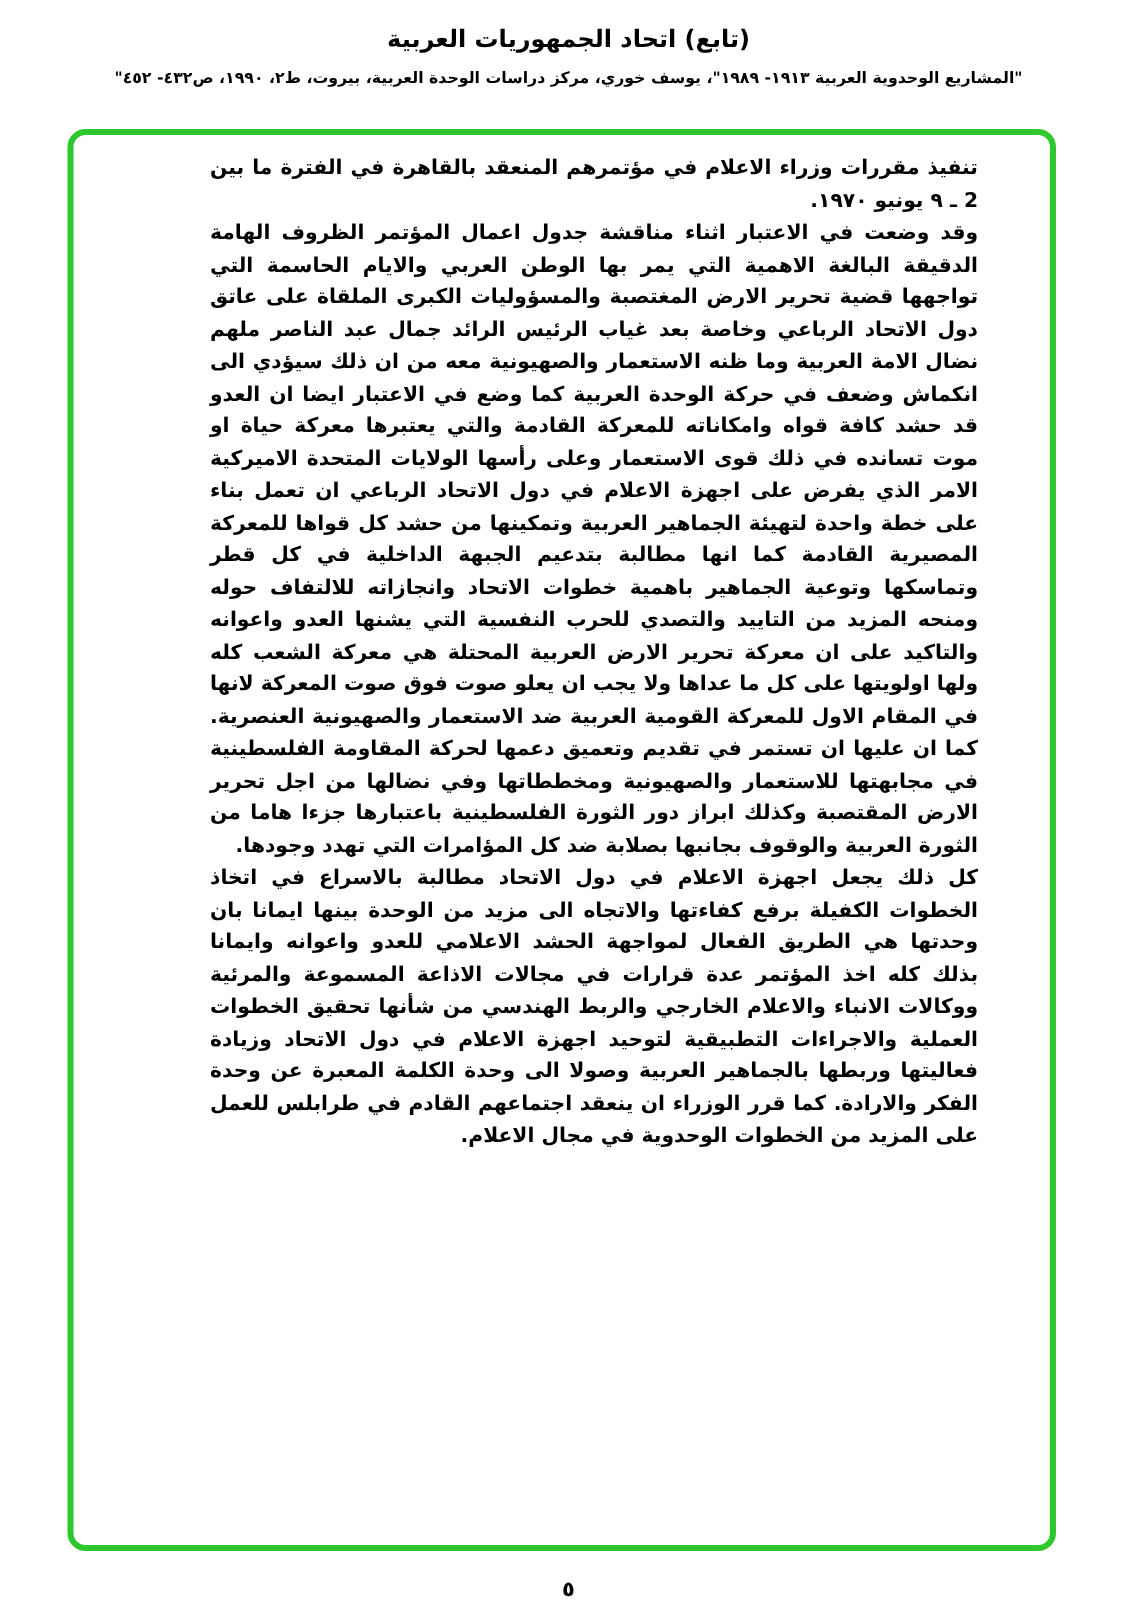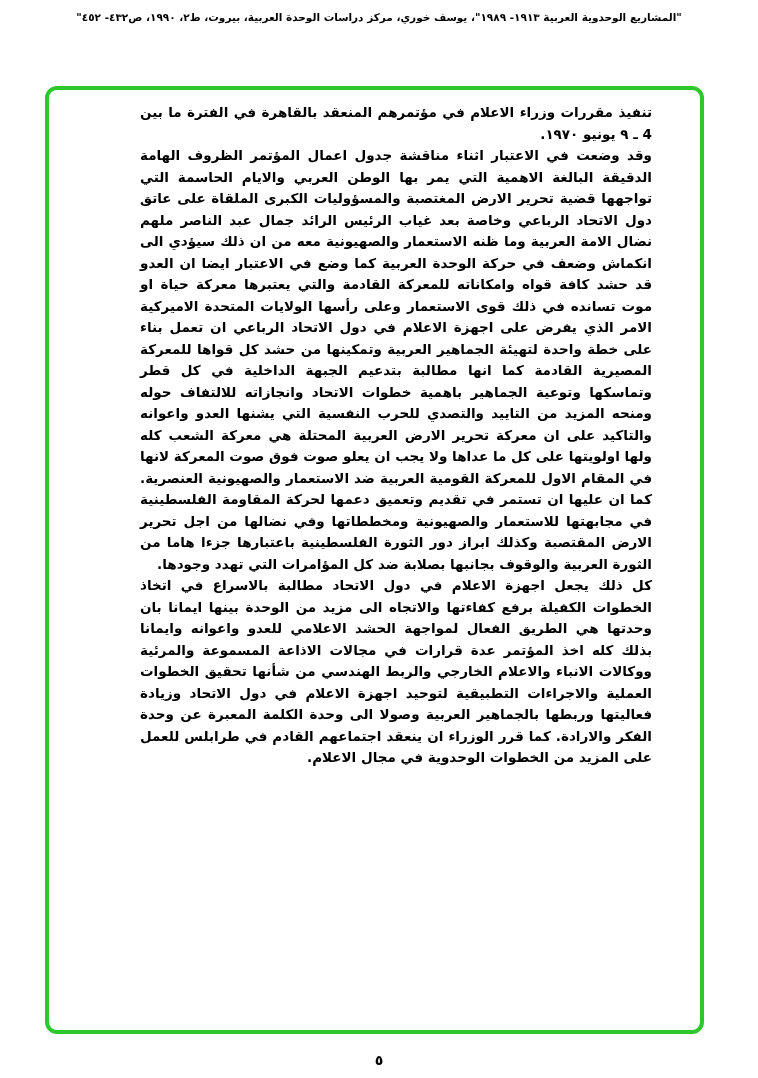--- a/index.html
+++ b/index.html
@@ -67,26 +67,27 @@
     font-size: 14px;
     font-weight: bold;
     color: #000;
   }
 </style>
 </head>
 <body>
 
 <div class="page">
 
+  <div class="title">(تابع) اتحاد الجمهوريات العربية</div>
 
   <div class="subtitle">"المشاريع الوحدوية العربية ١٩١٣- ١٩٨٩"، يوسف خوري، مركز دراسات الوحدة العربية، بيروت، ط٢، ١٩٩٠، ص٤٣٢- ٤٥٢"</div>
 
   <div class="green-box" style="border-color: rgb(46, 200, 46);">
     <div class="text-col">
-      <p>تنفيذ مقررات وزراء الاعلام في مؤتمرهم المنعقد بالقاهرة في الفترة ما بين 4 ـ ٩ يونيو ١٩٧٠.</p>
+      <p>تنفيذ مقررات وزراء الاعلام في مؤتمرهم المنعقد بالقاهرة في الفترة ما بين 2 ـ ٩ يونيو ١٩٧٠.</p>
       <p>وقد وضعت في الاعتبار اثناء مناقشة جدول اعمال المؤتمر الظروف الهامة الدقيقة البالغة الاهمية التي يمر بها الوطن العربي والايام الحاسمة التي تواجهها قضية تحرير الارض المغتصبة والمسؤوليات الكبرى الملقاة على عاتق دول الاتحاد الرباعي وخاصة بعد غياب الرئيس الرائد جمال عبد الناصر ملهم نضال الامة العربية وما ظنه الاستعمار والصهيونية معه من ان ذلك سيؤدي الى انكماش وضعف في حركة الوحدة العربية كما وضع في الاعتبار ايضا ان العدو قد حشد كافة قواه وامكاناته للمعركة القادمة والتي يعتبرها معركة حياة او موت تسانده في ذلك قوى الاستعمار وعلى رأسها الولايات المتحدة الاميركية الامر الذي يفرض على اجهزة الاعلام في دول الاتحاد الرباعي ان تعمل بناء على خطة واحدة لتهيئة الجماهير العربية وتمكينها من حشد كل قواها للمعركة المصيرية القادمة كما انها مطالبة بتدعيم الجبهة الداخلية في كل قطر وتماسكها وتوعية الجماهير باهمية خطوات الاتحاد وانجازاته للالتفاف حوله ومنحه المزيد من التاييد والتصدي للحرب النفسية التي يشنها العدو واعوانه والتاكيد على ان معركة تحرير الارض العربية المحتلة هي معركة الشعب كله ولها اولويتها على كل ما عداها ولا يجب ان يعلو صوت فوق صوت المعركة لانها في المقام الاول للمعركة القومية العربية ضد الاستعمار والصهيونية العنصرية. كما ان عليها ان تستمر في تقديم وتعميق دعمها لحركة المقاومة الفلسطينية في مجابهتها للاستعمار والصهيونية ومخططاتها وفي نضالها من اجل تحرير الارض المقتصبة وكذلك ابراز دور الثورة الفلسطينية باعتبارها جزءا هاما من الثورة العربية والوقوف بجانبها بصلابة ضد كل المؤامرات التي تهدد وجودها.</p>
       <p>كل ذلك يجعل اجهزة الاعلام في دول الاتحاد مطالبة بالاسراع في اتخاذ الخطوات الكفيلة برفع كفاءتها والاتجاه الى مزيد من الوحدة بينها ايمانا بان وحدتها هي الطريق الفعال لمواجهة الحشد الاعلامي للعدو واعوانه وايمانا بذلك كله اخذ المؤتمر عدة قرارات في مجالات الاذاعة المسموعة والمرئية ووكالات الانباء والاعلام الخارجي والربط الهندسي من شأنها تحقيق الخطوات العملية والاجراءات التطبيقية لتوحيد اجهزة الاعلام في دول الاتحاد وزيادة فعاليتها وربطها بالجماهير العربية وصولا الى وحدة الكلمة المعبرة عن وحدة الفكر والارادة. كما قرر الوزراء ان ينعقد اجتماعهم القادم في طرابلس للعمل على المزيد من الخطوات الوحدوية في مجال الاعلام.</p>
     </div>
   </div>
 
   <div class="page-number">٥</div>
 
 </div>
 
 </body></html>

